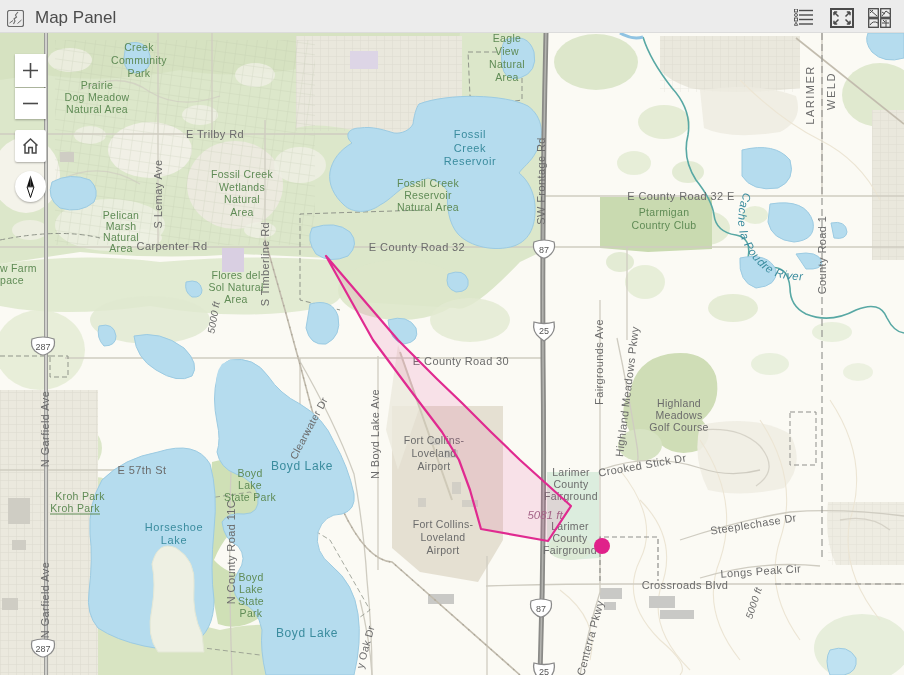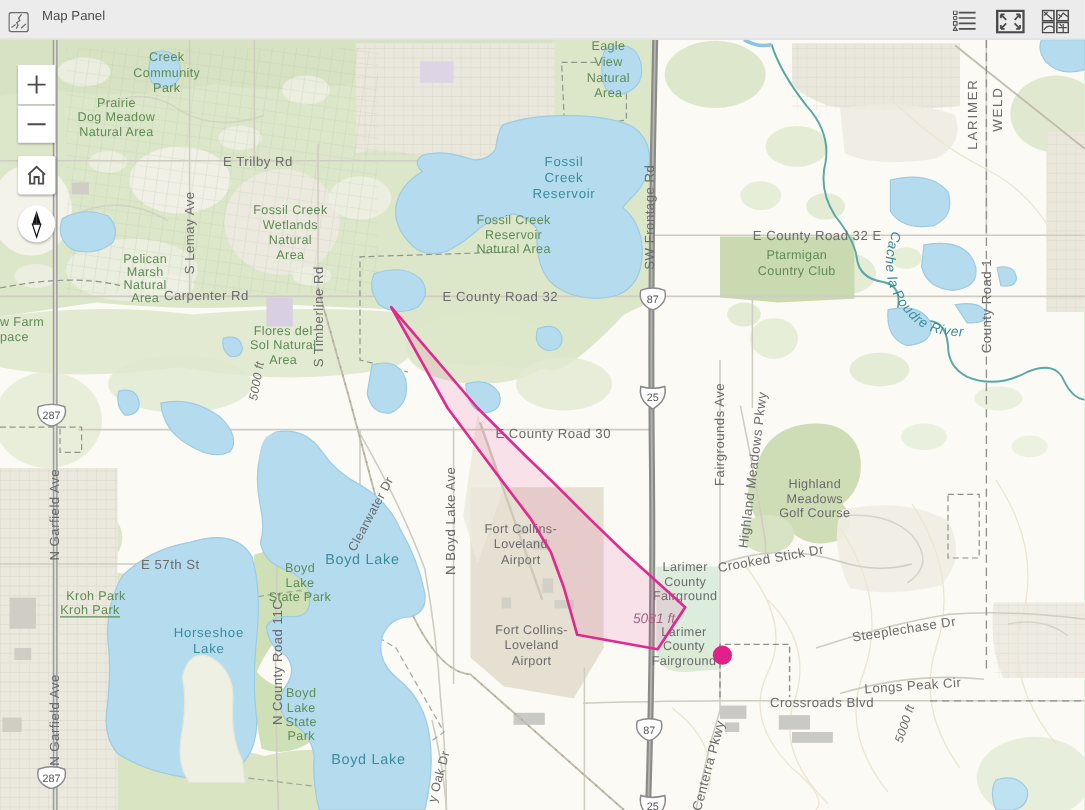--- a/index.html
+++ b/index.html
@@ -1,18 +1,18 @@
 <!DOCTYPE html>
 <html><head>
 <meta charset="utf-8">
 <style>
   html,body{margin:0;padding:0;width:904px;height:675px;overflow:hidden;
     font-family:"Liberation Sans",sans-serif;background:#fff;}
   #topbar{position:absolute;left:0;top:0;width:904px;height:33px;background:#ececec;border-bottom:1px solid #dcdcdc;box-sizing:border-box;}
-  #title{position:absolute;left:35px;top:8px;font-size:11px;color:#4c4c4c;}
+  #title{position:absolute;left:35px;top:8px;font-size:17px;color:#4c4c4c;}
   #map{position:absolute;left:0;top:33px;width:904px;height:642px;background:#86efac;}
   .ctl{position:absolute;background:#fff;box-shadow:0 1px 2px rgba(0,0,0,.3);}
   text{font-family:"Liberation Sans",sans-serif;}
   .rd{fill:#6b6b6b;font-size:11px;letter-spacing:0.4px;}
   .rds{fill:#6b6b6b;font-size:10.5px;letter-spacing:0.3px;}
   .grn{fill:#5f8b55;font-size:10.5px;letter-spacing:0.3px;}
   .wtr{fill:#3a8c9e;font-size:11px;letter-spacing:0.6px;}
   .mid{text-anchor:middle;}
   .it{font-style:italic;}
 </style>

